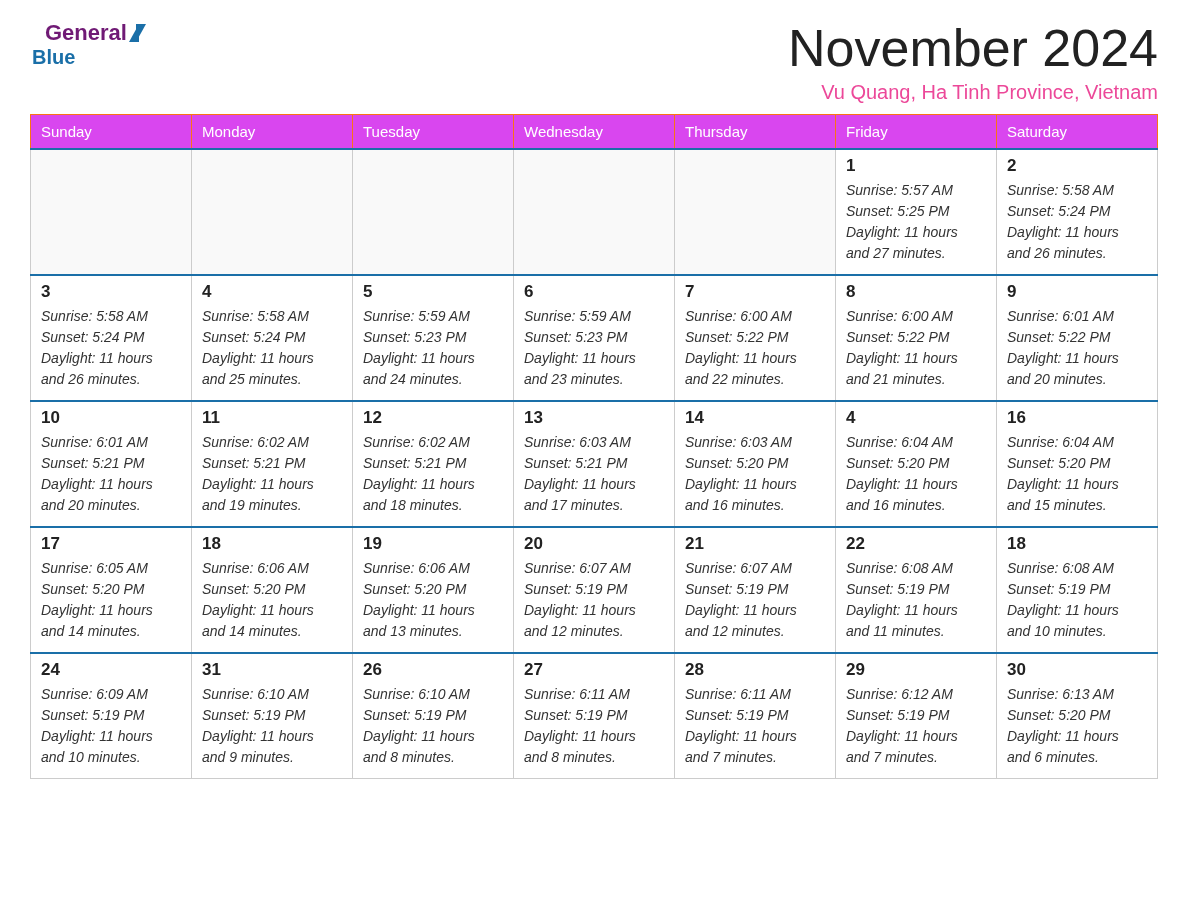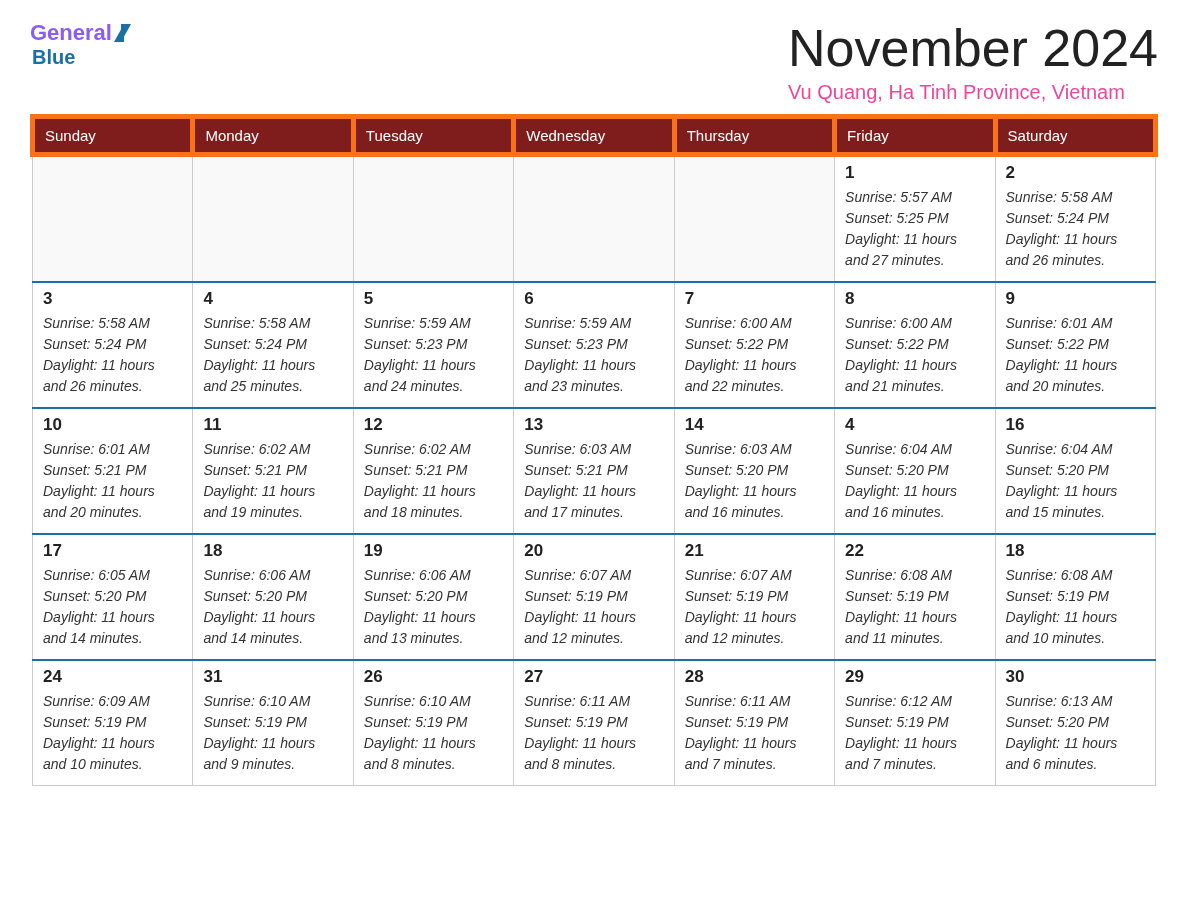--- a/index.html
+++ b/index.html
@@ -21,65 +21,65 @@
       flex-direction: column;
       align-items: flex-start;
     }
     .logo-text {
       display: flex;
       align-items: center;
       font-size: 22px;
       font-weight: bold;
       color: #333;
     }
-    .logo-general { color: #8b5cf6; }
+    .logo-general { color: #701a75; margin-left: 15px; }
     .logo-blue { color: #1a6fa8; }
     .logo-triangle {
       width: 0;
       height: 0;
       border-left: 10px solid transparent;
       border-right: 0px solid transparent;
       border-bottom: 18px solid #1a6fa8;
       margin: 0 2px;
       display: inline-block;
     }
     .logo-triangle2 {
       width: 0;
       height: 0;
       border-left: 0px solid transparent;
       border-right: 10px solid transparent;
       border-top: 18px solid #1a6fa8;
       margin-left: -5px;
       display: inline-block;
     }
-    .title-block { }
+    .title-block { text-align: right; }
     .month-title {
       font-size: 52px;
       font-weight: normal;
       color: #222;
       line-height: 1.1;
     }
     .location {
       font-size: 20px;
       color: #ec4899;
       margin-top: 4px;
     }
     .calendar {
       width: 100%;
       border-collapse: collapse;
       margin-top: 8px;
     }
     .calendar th {
-      background: #7f1d1d;
+      background: #d946ef;
       color: #fff;
       font-size: 15px;
       font-weight: normal;
       padding: 8px 10px;
       text-align: left;
-      border: 5px solid #f97316;
+      border: 1px solid #f97316;
     }
     .calendar td {
       vertical-align: top;
       padding: 6px 10px 10px 10px;
       border: 1px solid #ccc;
       border-top: 2px solid #1a6fa8;
       width: calc(100% / 7);
       min-height: 90px;
     }
     .day-number {

